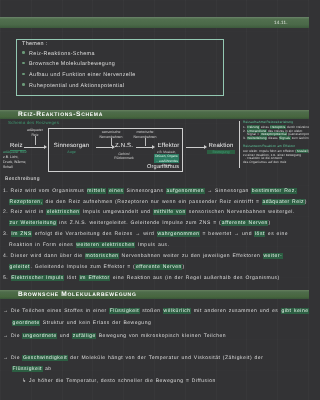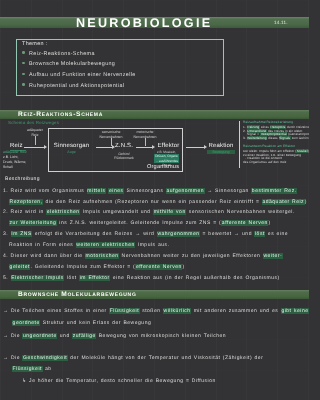--- a/index.html
+++ b/index.html
@@ -79,21 +79,20 @@
      color:#cfcfcf;white-space:nowrap;text-align:center;width:31px;}
   .eff-sub .hl2{background:#2c7a61;color:#d8f2e6;display:inline-block;padding:0 1px;}
 </style>
 </head>
 <body>
 
 <div class="page">
   <div class="rules"></div>
 
   <div id="title-banner"></div>
-  <div class="title-text">NEUROBIOLOGIE</div>
   <div class="title-date">14.11.</div>
 
   <div id="themen-box"></div>
   <div id="themen-label">Themen :</div>
 
   <div class="sec-banner" style="top:110px"></div>
   <div class="sec-text" style="left:18px;top:110.6px">Reiz-Reaktions-Schema</div>
 
   <div class="sec-banner" style="top:290px"></div>
   <div class="sec-text" style="left:18px;top:290.6px">Brownsche Molekularbewegung</div>

